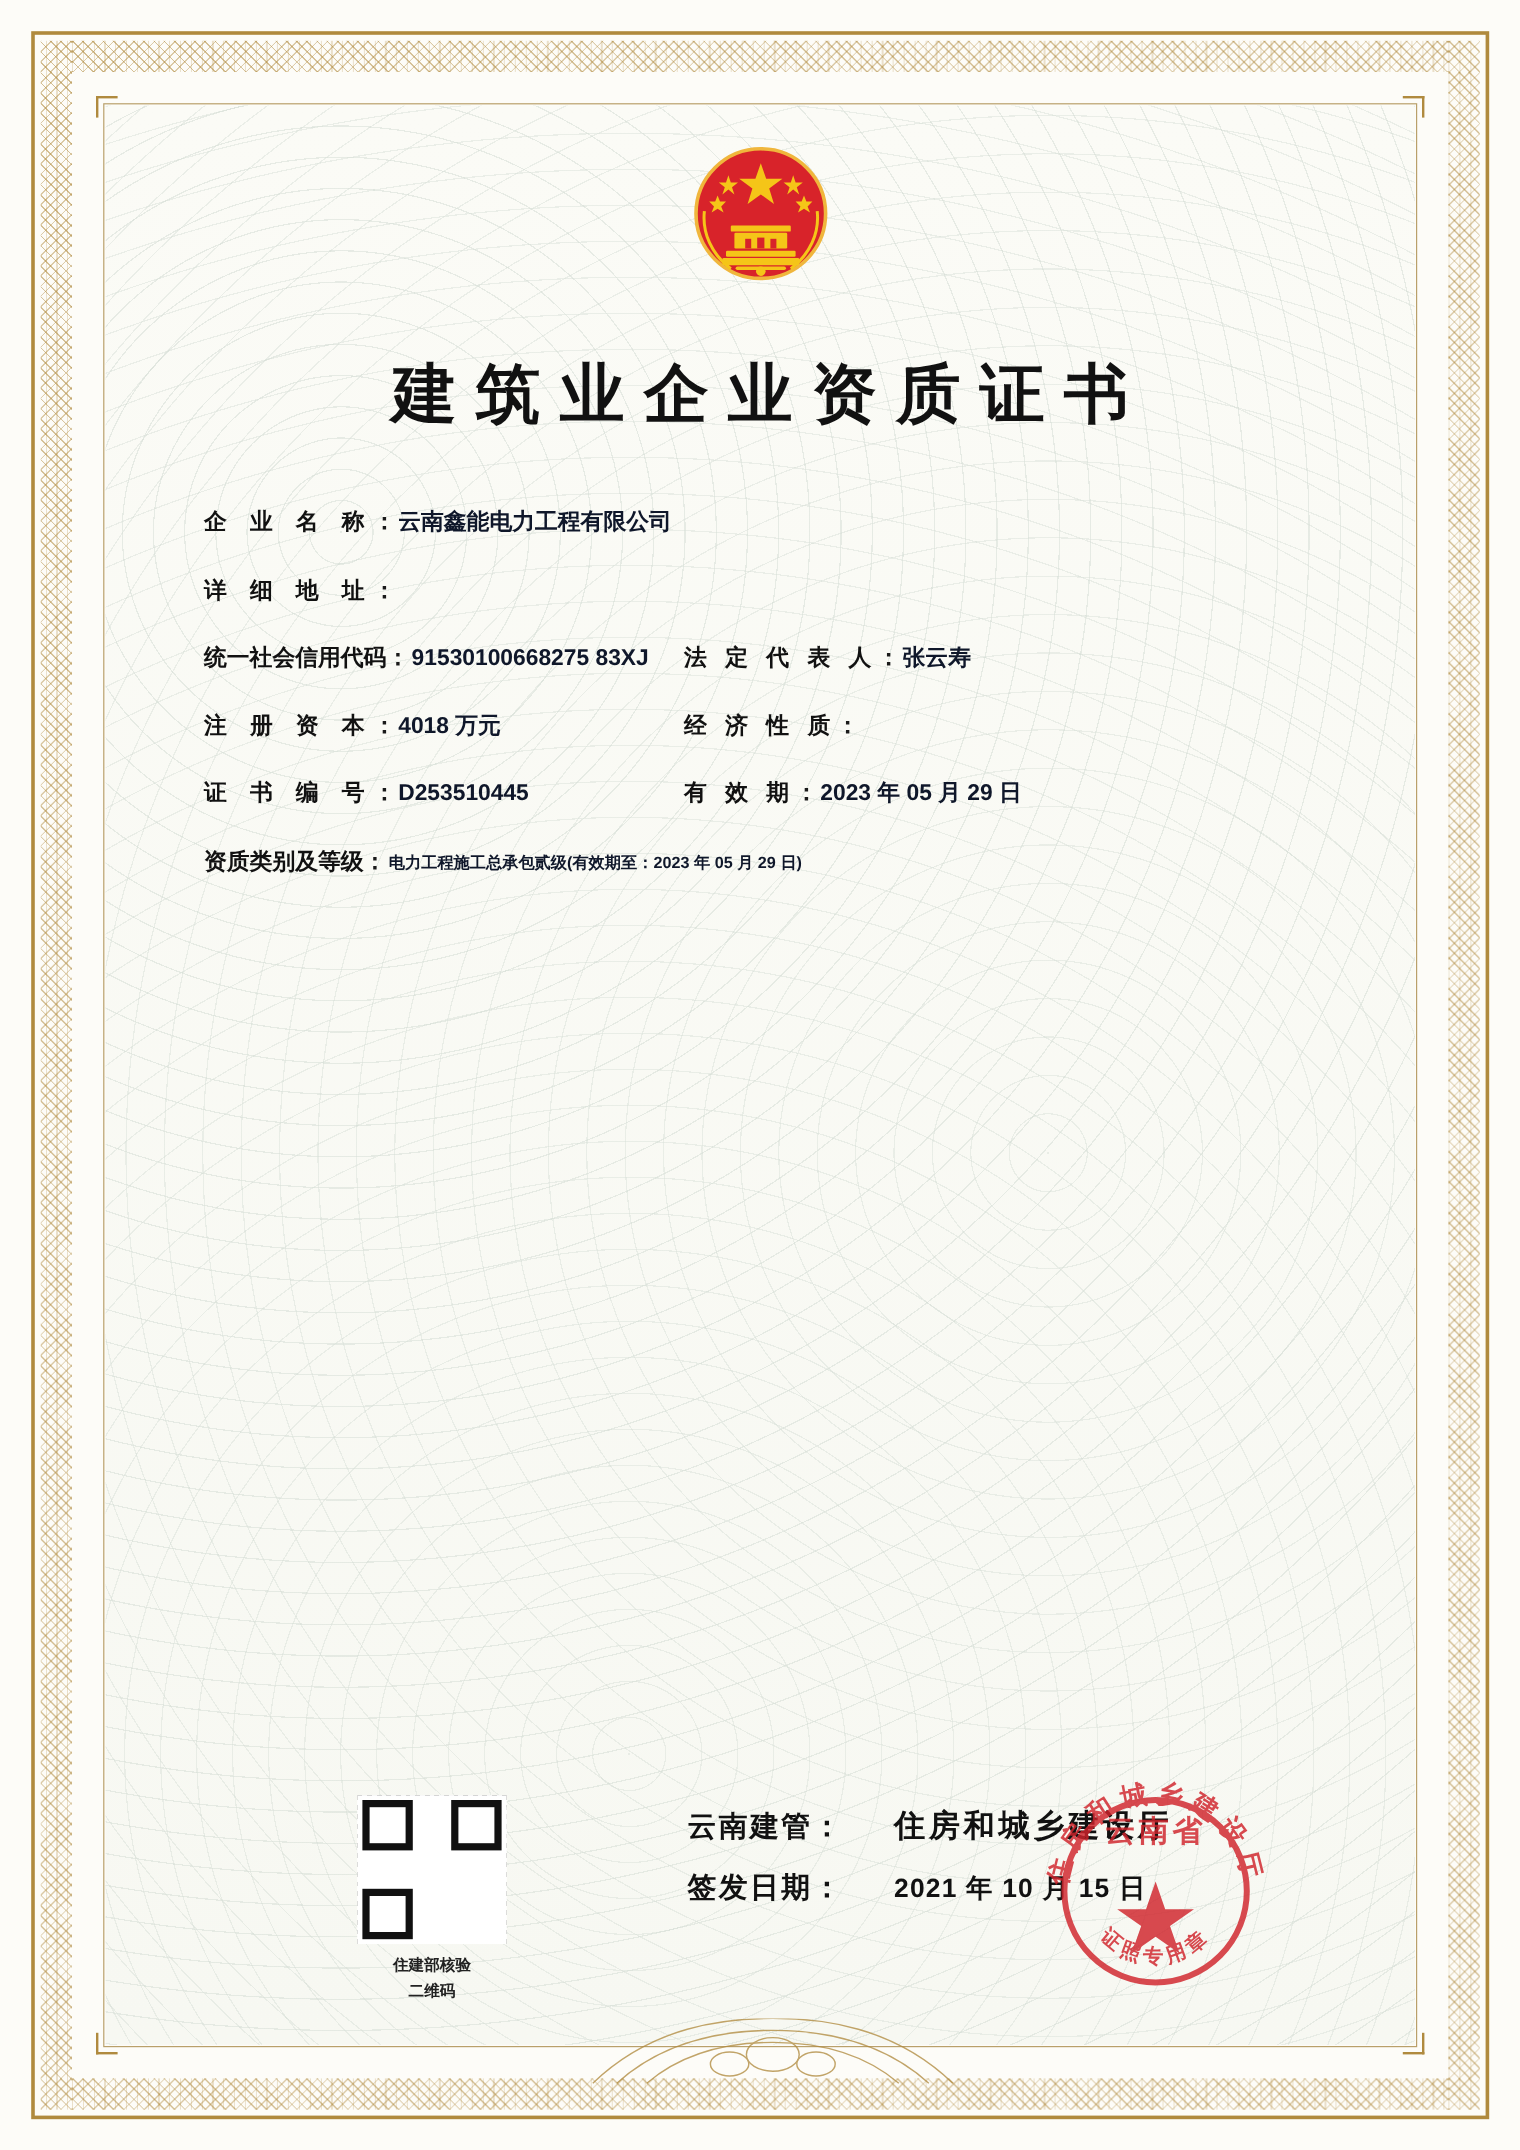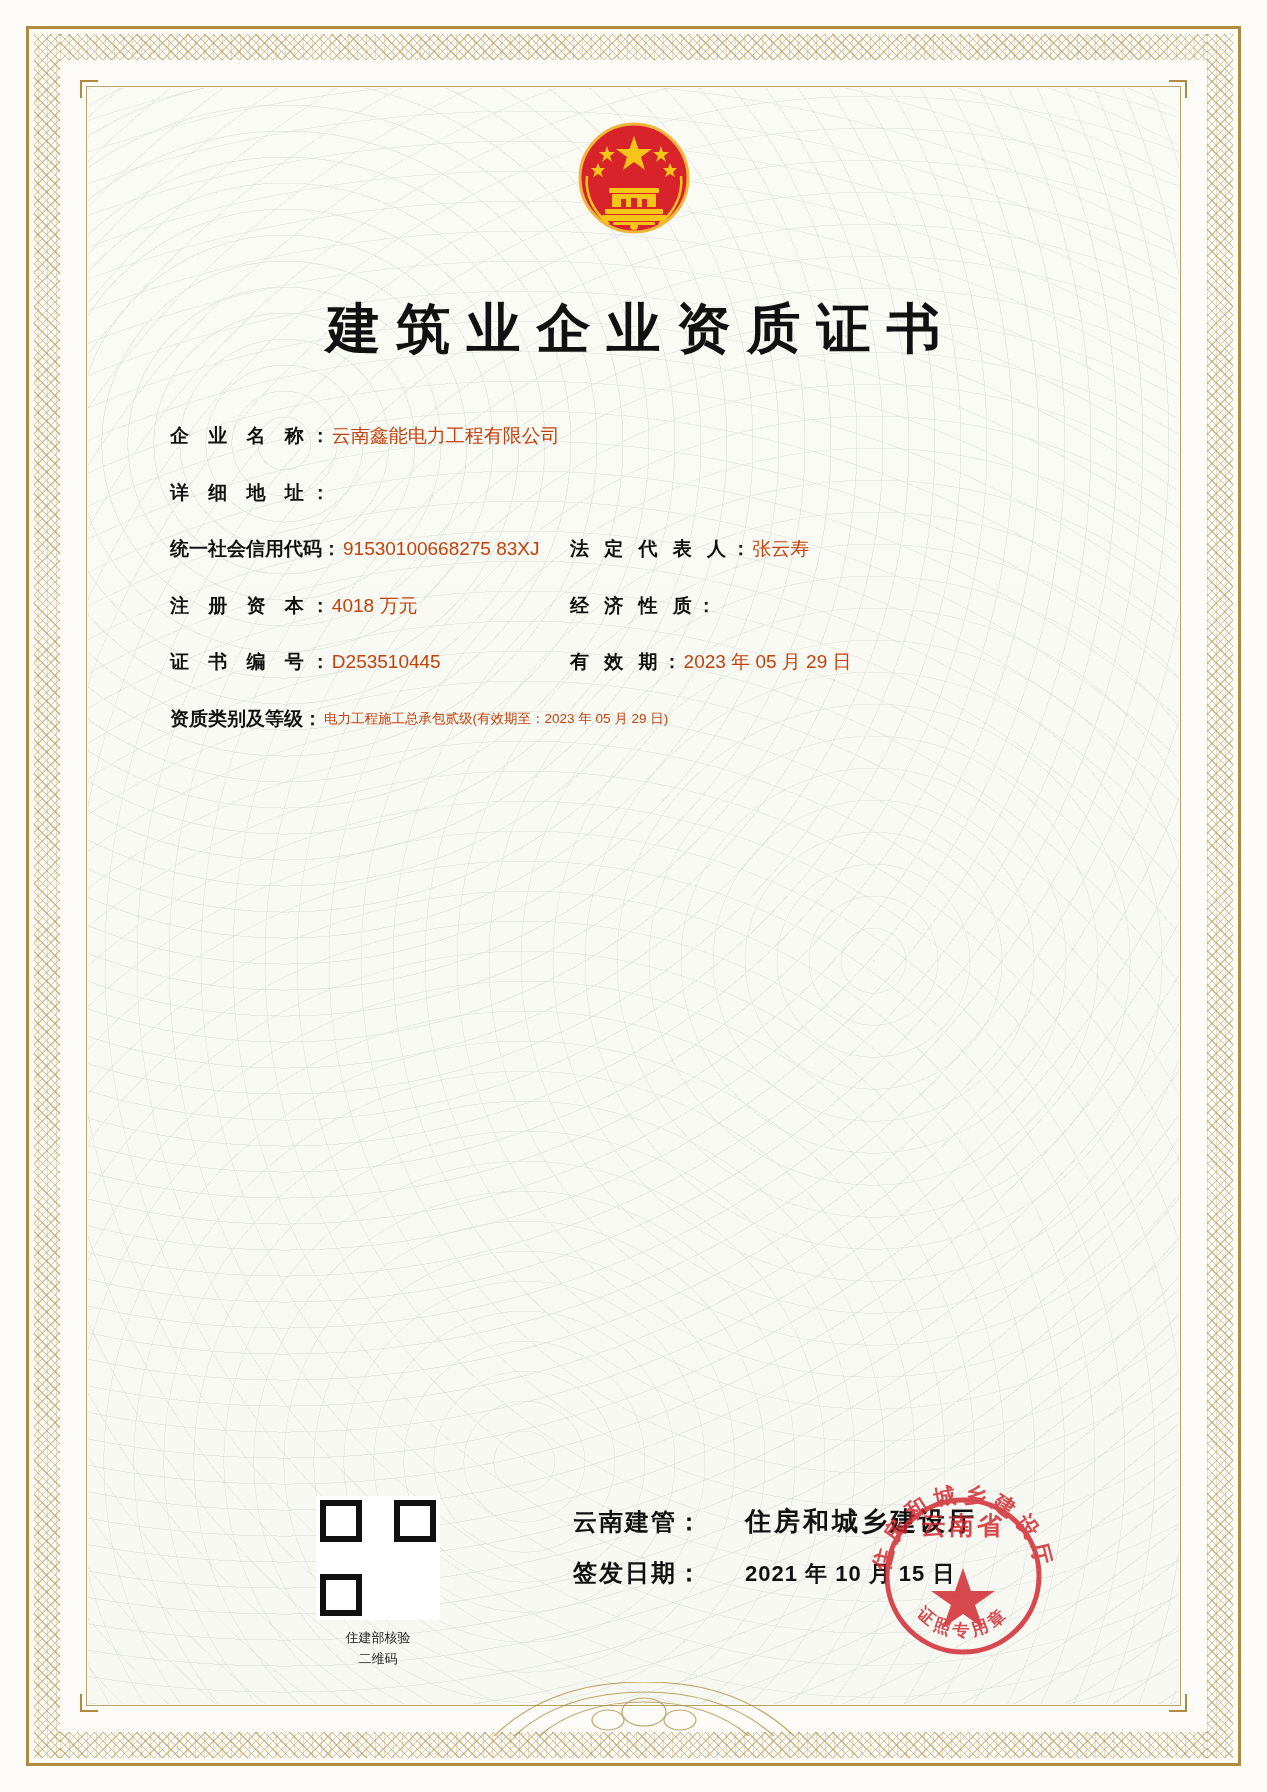--- a/index.html
+++ b/index.html
@@ -140,22 +140,22 @@
   }
   .lbl.sp4 { letter-spacing: 7px; }
   .lbl.sp3 { letter-spacing: 5px; }
   .lbl.sp0 { letter-spacing: 0px; }
   .colon {
     font-weight: 700;
     flex: none;
     margin-right: 2px;
   }
   .val {
-    color: #c2410c;
-    font-weight: 400;
+    color: #0f172a;
+    font-weight: 700;
   }
   .val.small {
     font-size: 17px;
   }
   .val.tiny {
     font-size: 13.5px;
     padding-top: 4px;
   }
 
   .col-left {
@@ -180,21 +180,21 @@
     bottom: 18px;
     height: 200px;
   }
 
   .qr-block {
     position: absolute;
     text-align: center;
     width: 130px;
   }
   .qr-block.one { left: 12px; top: 10px; }
-  .qr-block.two { left: 185px; top: 10px; }
+  .qr-block.two { left: 167px; top: 10px; font-weight: bold; }
 
   .qr {
     width: 124px;
     height: 124px;
     margin: 0 auto;
     background-color: #fff;
     background-image:
       repeating-linear-gradient(90deg, #111 0 4px, #fff 4px 8px),
       repeating-linear-gradient(0deg, #111 0 4px, #fff 4px 8px);
     background-blend-mode: screen;

